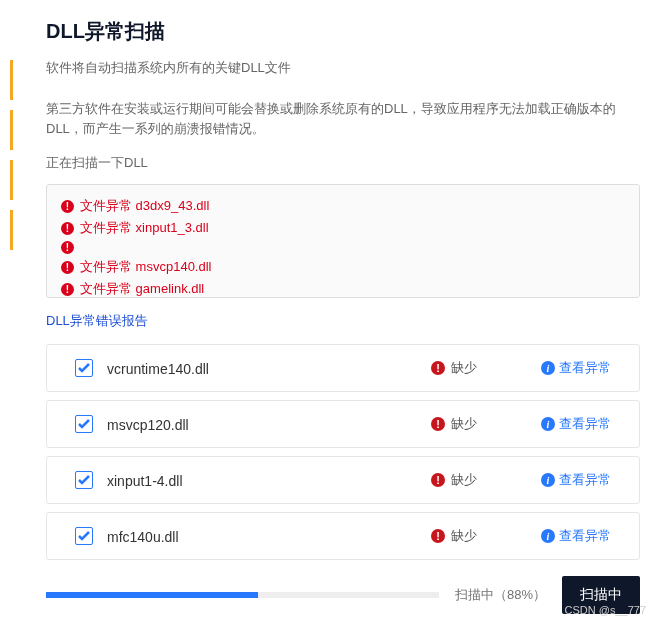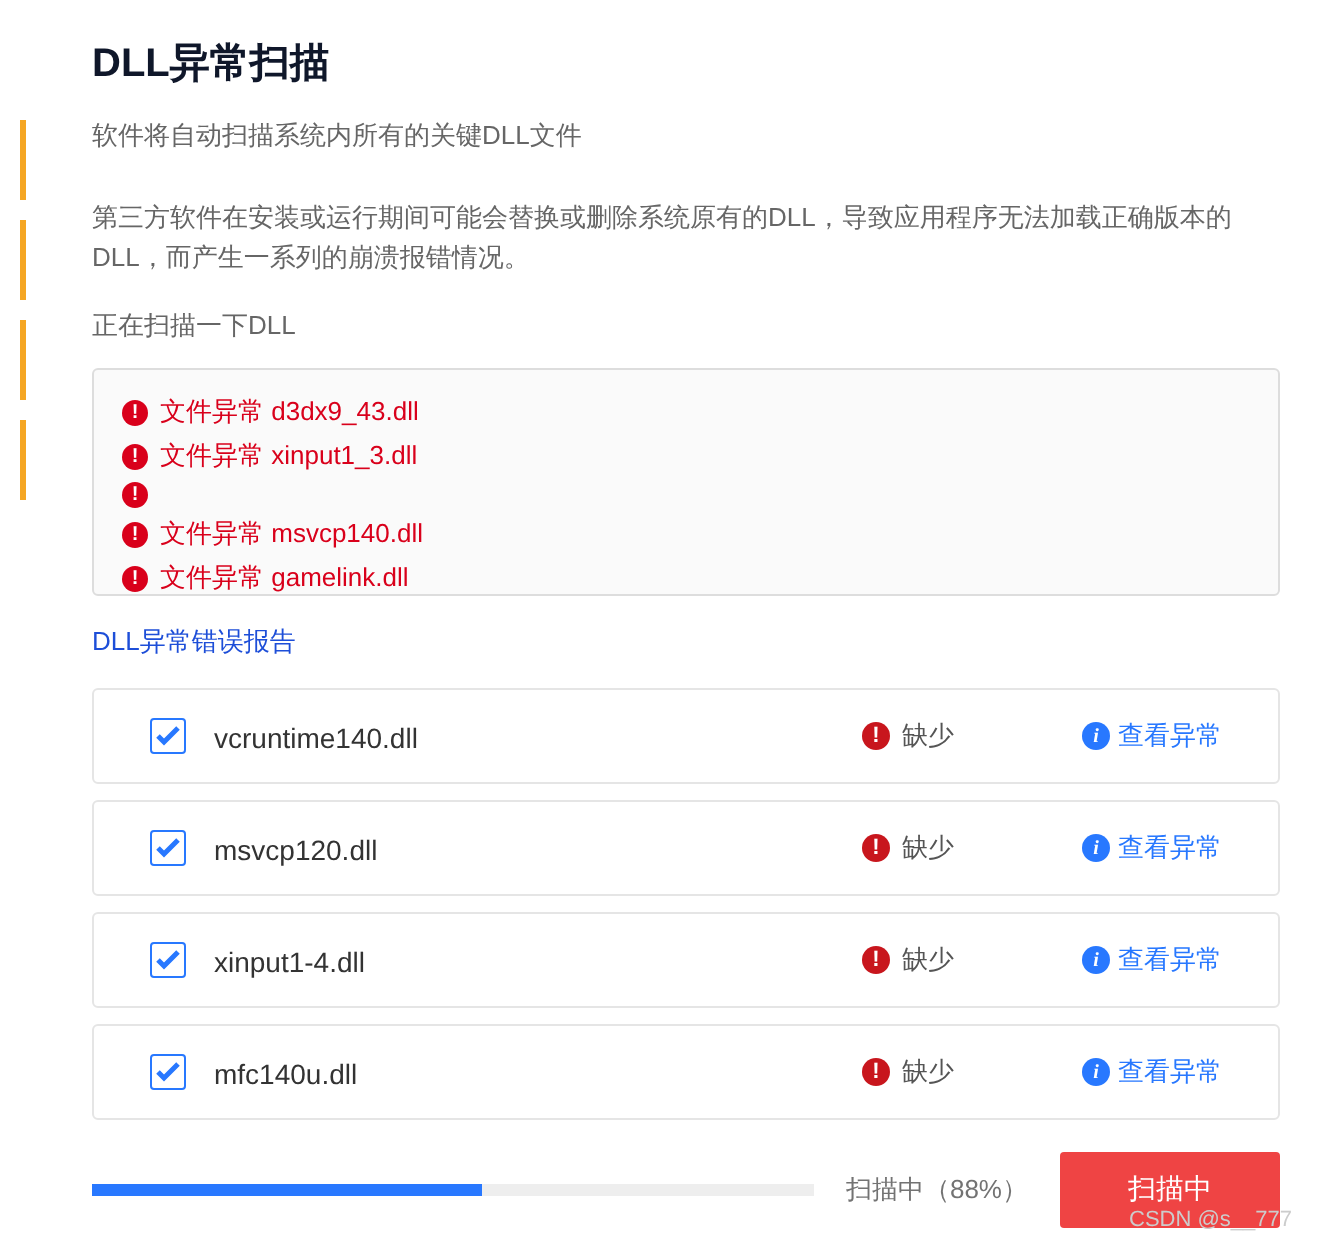--- a/index.html
+++ b/index.html
@@ -165,24 +165,24 @@
       position: relative;
       overflow: hidden;
     }
     .progress-fill {
       position: absolute;
       left: 0; top: 0; bottom: 0;
       background: #2878ff;
     }
     .progress-text { color: #737373; font-size: 13px; white-space: nowrap; }
     .scan-btn {
-      background: #ef4444;
+      background: #0f172a;
       color: #fff;
       border: none;
-      padding: 10px 34px;
+      padding: 10px 18px;
       font-size: 14px;
       border-radius: 2px;
       cursor: pointer;
       text-align: right;
     }
     .watermark {
       position: absolute;
       right: 22px;
       bottom: 6px;
       font-size: 11px;

